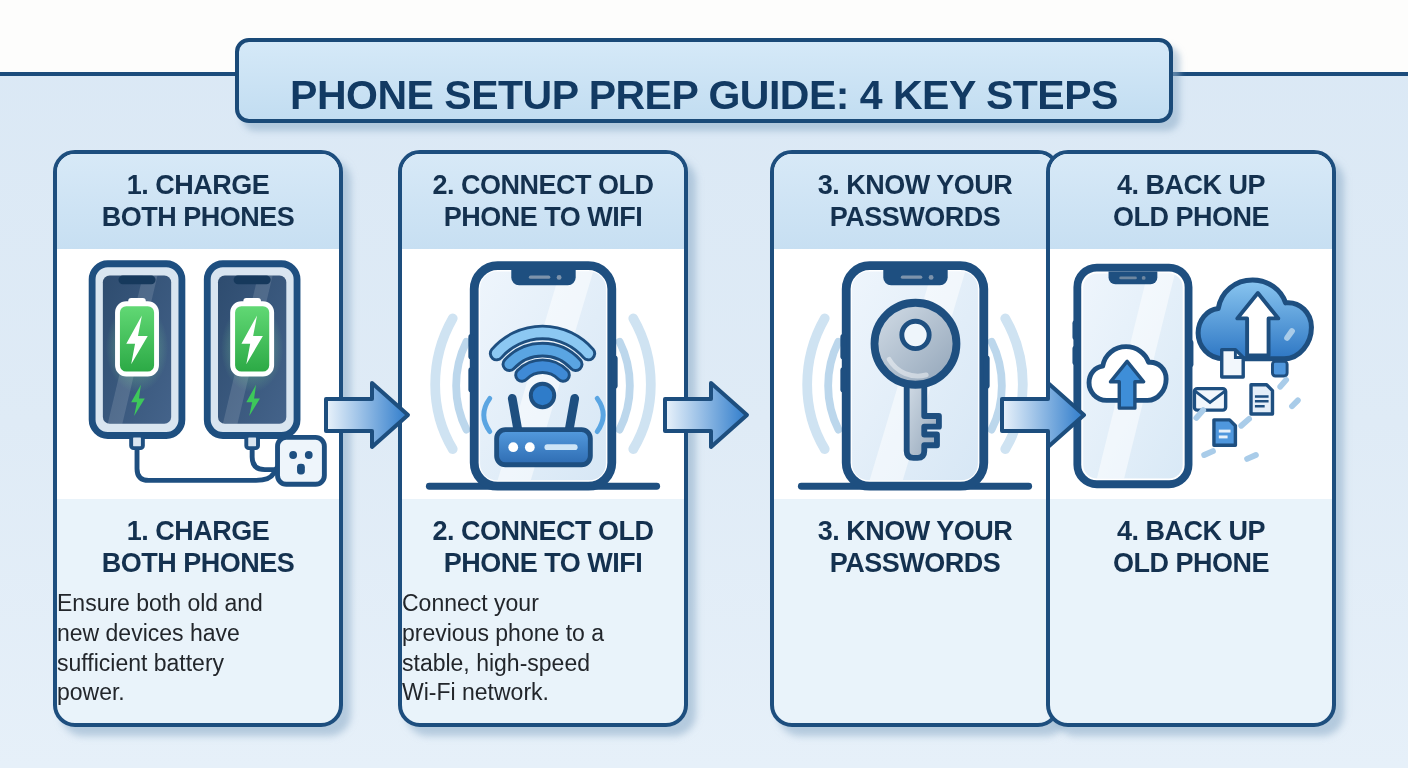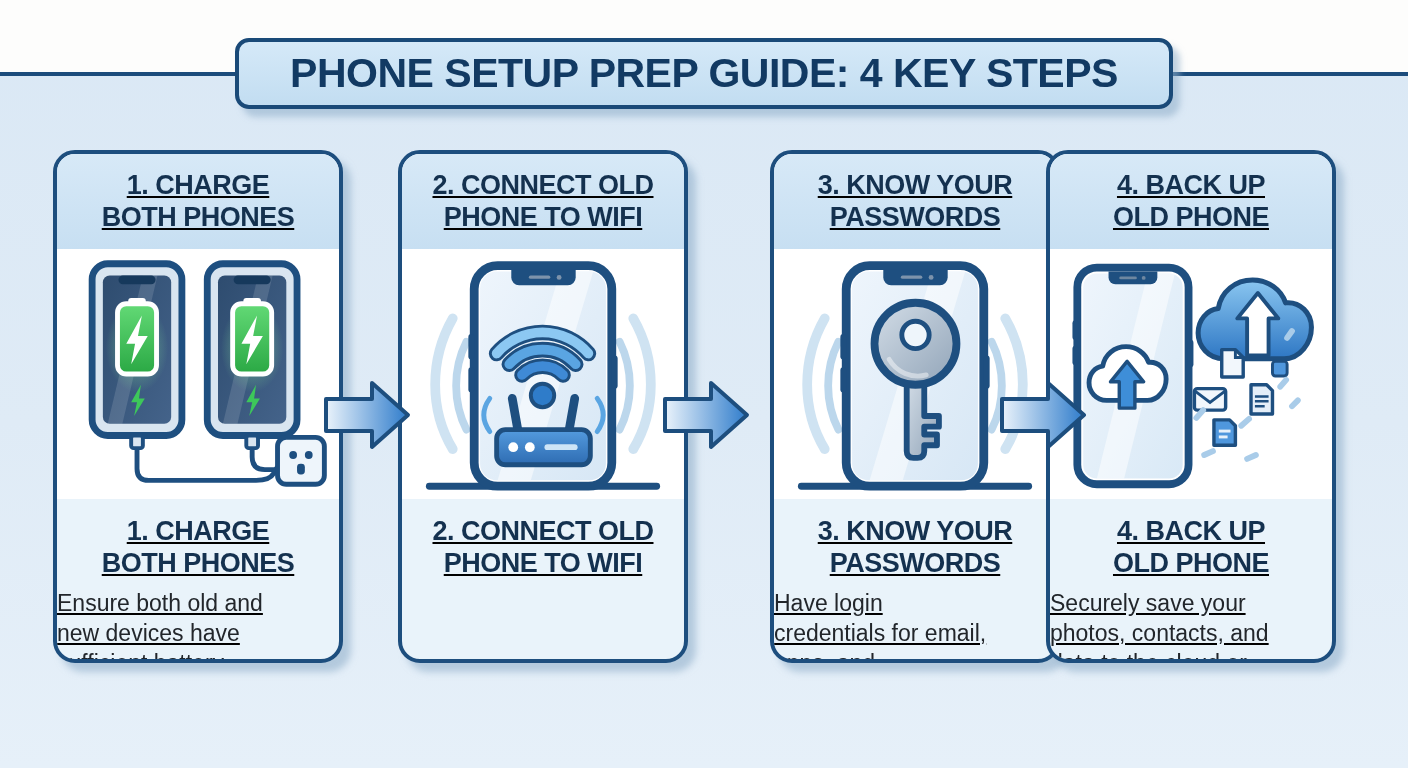--- a/index.html
+++ b/index.html
@@ -4,33 +4,33 @@
 <style>
   html,body{margin:0;padding:0;background:#9aa7b4;}
   .page{
     position:relative;width:1408px;height:768px;overflow:hidden;
     background:linear-gradient(180deg,#dae8f5 0%,#dfebf6 55%,#e6f0f9 100%);
     font-family:"Liberation Sans", sans-serif;
   }
   .top-strip{position:absolute;top:0;left:0;width:100%;height:72px;background:#fdfdfc;}
   .divider{position:absolute;top:72px;left:0;width:100%;height:4px;background:#1c4c7c;}
   .banner{
-    position:absolute;left:235px;top:38px;width:938px;height:71px;box-sizing:border-box;
+    position:absolute;left:235px;top:38px;width:938px;height:85px;box-sizing:border-box;
     background:linear-gradient(180deg,#d5e9f8 0%,#c2ddf1 100%);
     border:4px solid #1a4a78;border-radius:14px;
     box-shadow:7px 8px 6px rgba(142,173,201,.55);
-    display:flex;align-items:center;justify-content:center;z-index:6;
+    display:flex;align-items:flex-end;justify-content:center;z-index:6;
   }
   .banner h1{
     margin:0;font-size:41px;font-weight:bold;color:#123a63;letter-spacing:-.5px;white-space:nowrap;
   }
   .card{
-    position:absolute;top:150px;width:290px;height:513px;box-sizing:border-box;
+    position:absolute;top:150px;width:290px;height:577px;box-sizing:border-box;
     border:4px solid #1d4e7e;border-radius:22px;background:#e9f3fa;overflow:hidden;
-    box-shadow:8px 9px 7px rgba(146,176,203,.6);z-index:3;text-decoration:underline;
+    box-shadow:8px 9px 7px rgba(146,176,203,.6);z-index:3;
   }
   .card-header{
     height:95px;background:linear-gradient(180deg,#d7e9f7 0%,#c7dff2 100%);
     display:flex;align-items:center;justify-content:center;
   }
   .card-header .hd, .card-body .hd{
     font-size:27px;font-weight:bold;color:#14314f;letter-spacing:-.5px;
     text-align:center;white-space:pre-line;line-height:1.18;
   }
   .card-illus{height:250px;background:#ffffff;}
@@ -150,20 +150,24 @@
         <path d="M171,184 L177,150" stroke="#1e4f80" stroke-width="9" stroke-linecap="round"></path>
         <rect x="97" y="182" width="96" height="36" rx="9" fill="url(#c2router)" stroke="#1e4f80" stroke-width="5"></rect>
         <circle cx="114" cy="200" r="5" fill="#ffffff"></circle>
         <circle cx="131" cy="200" r="5" fill="#ffffff"></circle>
         <rect x="146" y="197" width="34" height="6" rx="3" fill="#cde4f6"></rect>
       </svg>
     </div>
     <div class="card-body">
       <div class="hd">2. CONNECT OLD
 PHONE TO WIFI</div>
+      <div class="card-desc">Connect your
+previous phone to a
+stable, high-speed
+Wi-Fi network.</div>
     </div>
   </div>
 
   <div class="card" style="left:770px">
     <div class="card-header">
       <div class="hd">3. KNOW YOUR
 PASSWORDS</div>
     </div>
     <div class="card-illus">
       <svg viewBox="0 0 289 250">
@@ -193,24 +197,20 @@
         <circle cx="161" cy="26" r="2.5" fill="#7d93ab"></circle>
         <path d="M136,130 L136,204 Q136,211 143,211 L147,211 Q154,211 154,204 L154,198 L167,198 L167,187 L154,187 L154,179 L169,179 L169,168 L154,168 L154,130 Z" fill="url(#c3key)" stroke="#1e4f80" stroke-width="6" stroke-linejoin="round"></path>
         <circle cx="145" cy="94" r="42" fill="url(#c3key)" stroke="#1e4f80" stroke-width="8"></circle>
         <circle cx="145" cy="85" r="14" fill="#eef5fb" stroke="#1e4f80" stroke-width="5"></circle>
         <path d="M118,110 A34,34 0 0 0 156,126" stroke="#ffffff" stroke-width="5" fill="none" opacity="0.45" stroke-linecap="round"></path>
       </svg>
     </div>
     <div class="card-body">
       <div class="hd">3. KNOW YOUR
 PASSWORDS</div>
-      <div class="card-desc">Have login
-credentials for email,
-apps, and
-accounts ready.</div>
     </div>
   </div>
 
   <div class="card" style="left:1046px">
     <div class="card-header">
       <div class="hd">4. BACK UP
 OLD PHONE</div>
     </div>
     <div class="card-illus">
       <svg viewBox="0 0 289 250">
@@ -256,24 +256,20 @@
           <path d="M243,88 l5,-7"></path>
           <path d="M158,208 l9,-4"></path>
           <path d="M202,212 l9,-4"></path>
           <path d="M248,158 l6,-6"></path>
         </g>
       </svg>
     </div>
     <div class="card-body">
       <div class="hd">4. BACK UP
 OLD PHONE</div>
-      <div class="card-desc">Securely save your
-photos, contacts, and
-data to the cloud or
-a computer.</div>
     </div>
   </div>
 
   <svg class="arrow" style="left:324px" viewBox="0 0 88 76">
     <defs>
         <linearGradient id="arrowGrad1" x1="0" y1="0" x2="1" y2="0">
       <stop offset="0" stop-color="#eaf3fb"></stop>
           <stop offset="1" stop-color="#2f7ccb"></stop>
     </linearGradient>
       </defs>

